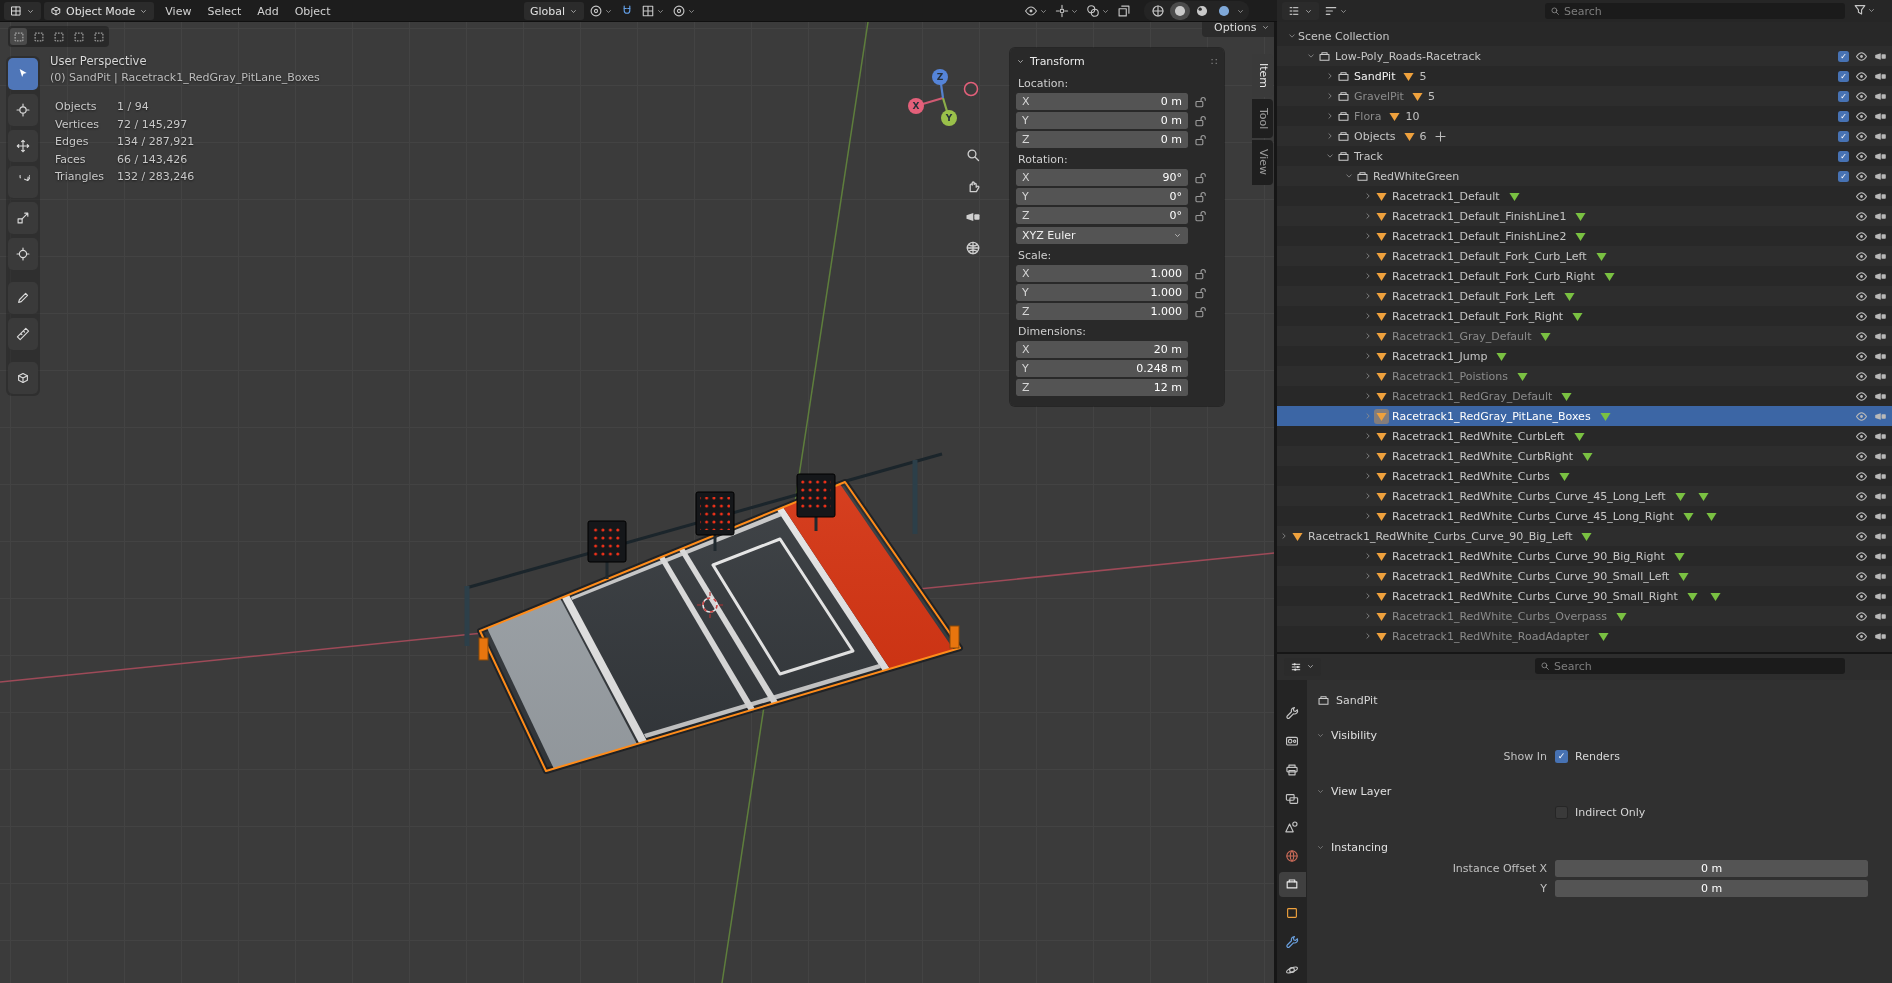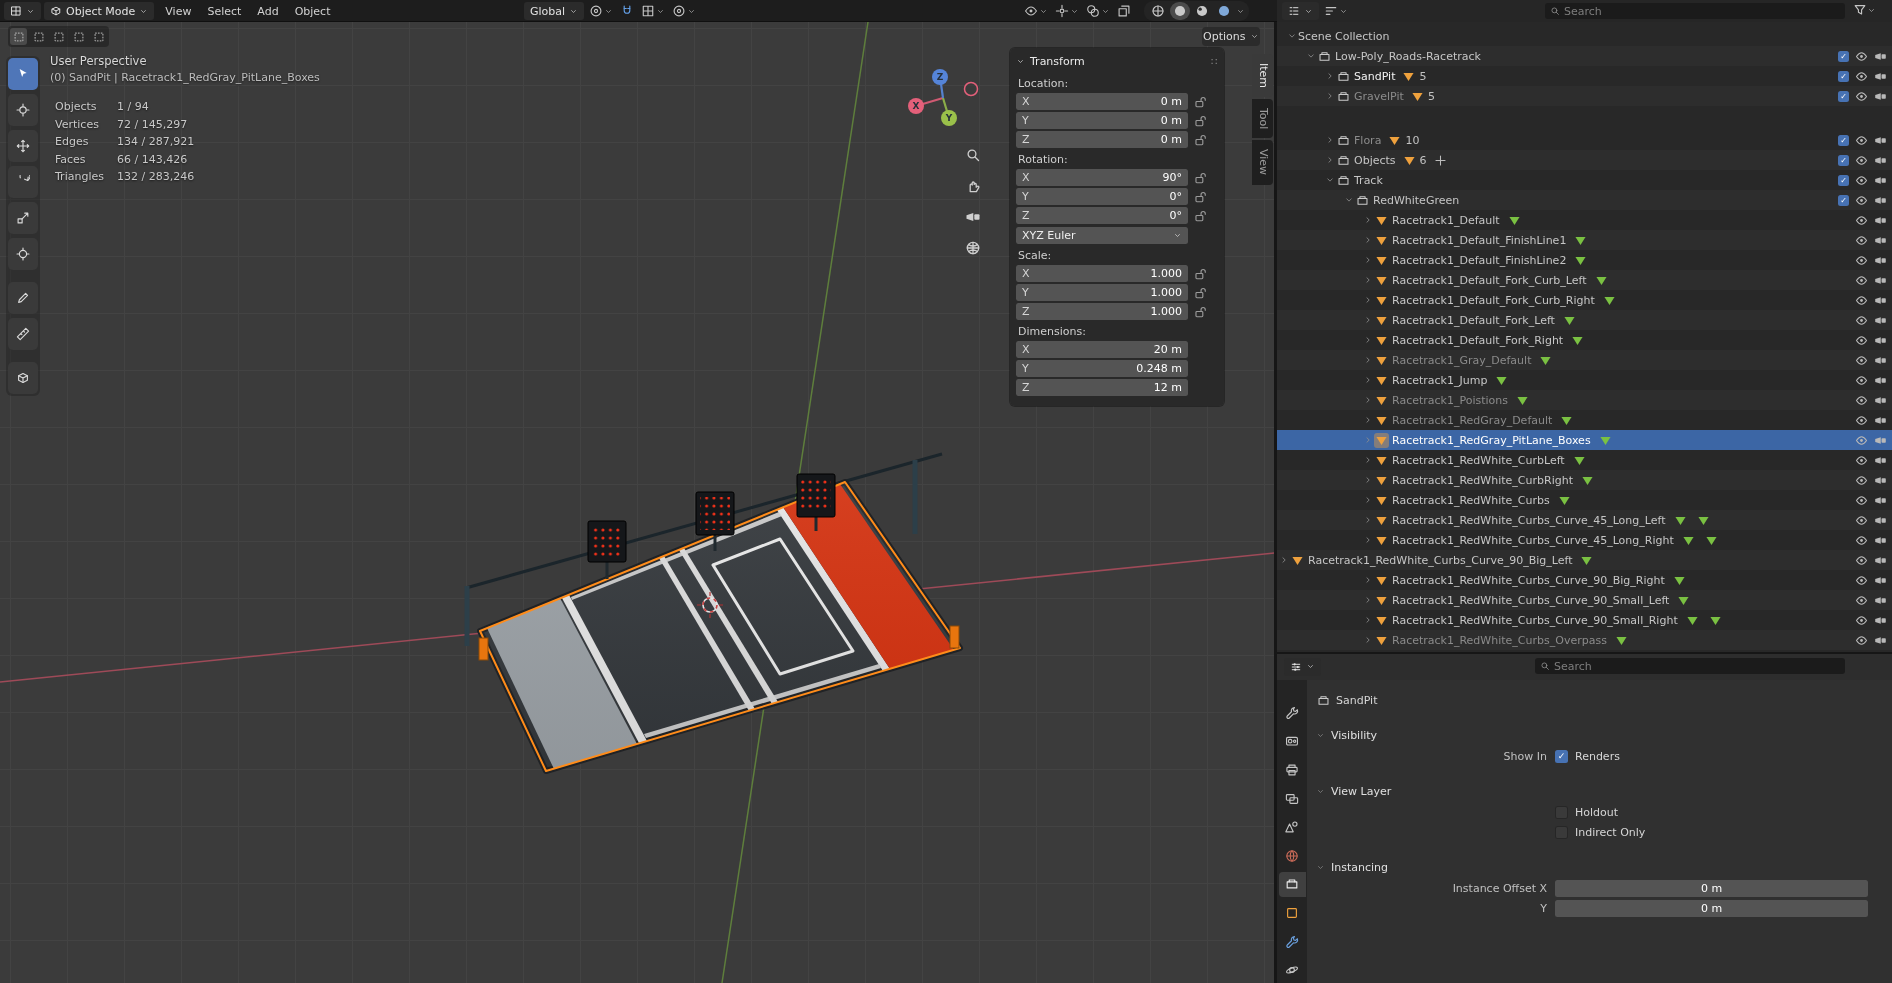--- a/index.html
+++ b/index.html
@@ -30,21 +30,21 @@
   .search input{background:transparent;border:0;outline:0;color:#cfcfcf;font-size:11px;width:100%;}
   .search input::placeholder{color:#7d7d7d;}
   #ol-search{position:absolute;left:1545px;top:3px;width:300px;z-index:70;}
   #ol-funnel{position:absolute;left:1853px;top:3px;display:flex;align-items:center;color:#c5c5c5;z-index:70;}
 
   
   #scene{position:absolute;left:0;top:22px;}
   #vp-toolrow{position:absolute;left:8px;top:26px;display:flex;gap:3px;background:rgba(28,28,28,.55);padding:2px;border-radius:4px;z-index:10;}
   .sm-icon{width:17px;height:17px;display:flex;align-items:center;justify-content:center;border-radius:3px;color:#c0c0c0;}
   .sm-icon.active{background:#4a4a4a;}
-  #options-btn{position:absolute;left:1202px;top:27px;height:19px;padding:0 1px;background:#2b2b2b;border-radius:4px;display:flex;align-items:center;gap:5px;color:#dcdcdc;z-index:10;}
+  #options-btn{position:absolute;left:1202px;top:18px;height:19px;padding:0 12px;background:#2b2b2b;border-radius:4px;display:flex;align-items:center;gap:5px;color:#dcdcdc;z-index:10;}
   #vp-toolbar{position:absolute;left:6px;top:56px;width:34px;display:flex;flex-direction:column;gap:4px;z-index:10;background:rgba(35,35,35,.5);border-radius:6px;padding:2px;}
   .tool-btn{width:30px;height:32px;border-radius:5px;background:#3a3a3a;display:flex;align-items:center;justify-content:center;color:#dadada;}
   .tool-btn.active{background:#4f76b8;color:#fff;}
   .tool-btn.grp{margin-top:8px;}
   #vp-overlay{position:absolute;left:50px;top:54px;z-index:5;text-shadow:0 1px 2px rgba(0,0,0,.55);}
   #vp-overlay .l1{font-size:11.5px;color:#d8d8d8;}
   #vp-overlay .l2{margin-top:3px;color:#bdbdbd;}
   #vp-stats{margin-top:14px;margin-left:5px;}
   .stat-row{display:flex;height:17.5px;align-items:center;}
   .stat-label{width:62px;color:#c9c9c9;}
@@ -851,21 +851,21 @@
             </svg>
           </span>
           <span>
             <svg class="ic" viewBox="0 0 16 16">
               <path d="M1.5 6.3L8.3 4v8L1.5 9.7z" fill="currentColor" stroke="none"></path>
               <rect x="9.3" y="5.3" width="5.2" height="5.4" rx="1" fill="currentColor" stroke="none"></rect>
             </svg>
           </span>
         </span>
       </div>
-      <div class="ol-row" style="padding-left: 46px; margin-top: 24px;">
+      <div class="ol-row" style="padding-left: 46px;">
         <span class="ol-arrow">
           <svg class="ic" viewBox="0 0 16 16">
             <path d="M6.3 4.5L9.9 8l-3.6 3.5" fill="none" stroke="currentColor" stroke-width="1.3" stroke-linecap="round" stroke-linejoin="round"></path>
           </svg>
         </span>
         <span class="ol-ic col-ic">
           <svg class="ic" viewBox="0 0 16 16">
             <path d="M2.5 5.5h11v7h-11z" fill="none" stroke="currentColor" stroke-width="1.3" stroke-linecap="round" stroke-linejoin="round"></path>
             <path d="M4.8 5.5V3.4h6.4v2.1" fill="none" stroke="currentColor" stroke-width="1.3" stroke-linecap="round" stroke-linejoin="round"></path>
           </svg>
@@ -1859,27 +1859,20 @@
       </div>
       <div class="psec-h">
         <span class="cv">
             <svg class="ic" viewBox="0 0 16 16">
               <path d="M4.5 6.2L8 9.8l3.5-3.6" fill="none" stroke="currentColor" stroke-width="1.3" stroke-linecap="round" stroke-linejoin="round"></path>
             </svg>
           </span>
         <span>View Layer</span>
       </div>
       <div>
-          <div class="prow">
-            <span class="lab"></span>
-            <span class="checkitem">
-              <span class="cb"></span>
-              <span>Holdout</span>
-            </span>
-          </div>
           <div class="prow">
             <span class="lab"></span>
             <span class="checkitem">
               <span class="cb"></span>
               <span>Indirect Only</span>
             </span>
           </div>
         </div>
       <div class="psec-h">
         <span class="cv">

